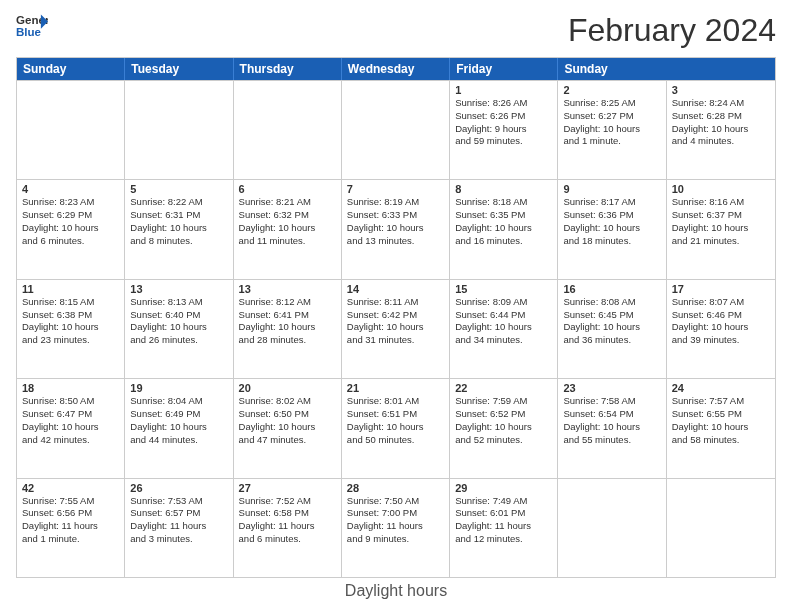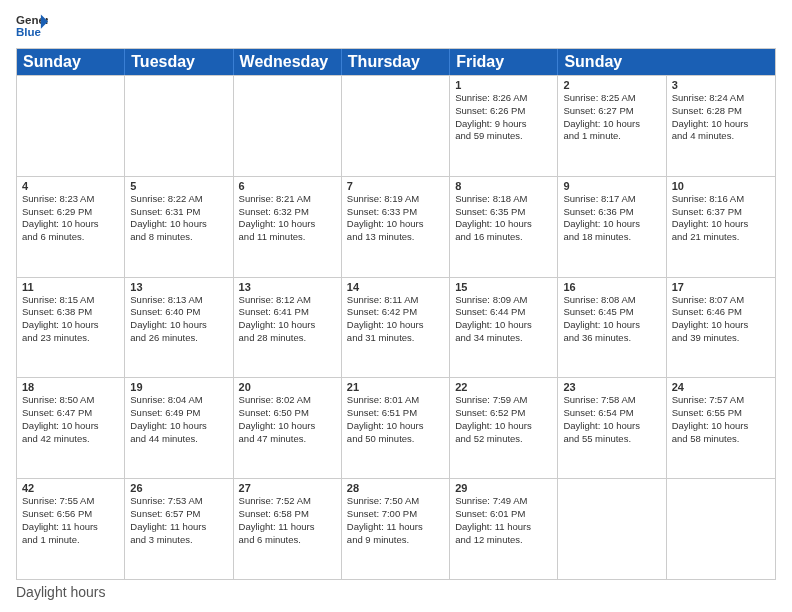--- a/index.html
+++ b/index.html
@@ -50,21 +50,21 @@
       flex-direction: column;
       border: 1px solid #ccc;
     }
     .cal-header {
       display: grid;
       grid-template-columns: repeat(7, 1fr);
       background: #1a5fb4;
     }
     .cal-header-cell {
       color: white;
-      font-size: 16px;
+      font-size: 12px;
       font-weight: bold;
       padding: 4px 6px;
       text-align: left;
       border-right: 1px solid #3a7fd4;
     }
     .cal-header-cell:last-child { border-right: none; }
     .cal-body {
       flex: 1;
       display: flex;
       flex-direction: column;
@@ -87,49 +87,50 @@
     .cal-cell.empty { background: #fff; }
     .day-num {
       font-weight: bold;
       font-size: 11px;
       margin-bottom: 1px;
     }
     .cell-line {
       line-height: 1.35;
     }
     .footer-note {
-      font-size: 14px;
+      font-size: 16px;
       color: #555;
       margin-top: 4px;
-      text-align: left;
+      text-align: center;
     }
   </style>
 </head>
 <body>
 
 <div class="page">
   <div class="header">
     <div class="logo">
       <svg class="logo-icon" viewBox="0 0 36 30" xmlns="http://www.w3.org/2000/svg">
         <text x="0" y="13" font-size="13" font-weight="bold" fill="#333">General</text>
         <text x="0" y="26" font-size="13" font-weight="bold" fill="#1a5fb4">Blue</text>
         <polygon points="28,2 36,10 28,18" fill="#1a5fb4"></polygon>
       </svg>
 
     </div>
     <div class="title-area">
+      <div class="month-title">February 2024</div>
     </div>
   </div>
 
   <div class="calendar">
     <div class="cal-header">
     <div class="cal-header-cell">Sunday</div>
         <div class="cal-header-cell">Tuesday</div>
+        <div class="cal-header-cell">Thursday</div>
         <div class="cal-header-cell">Wednesday</div>
-        <div class="cal-header-cell">Thursday</div>
         <div class="cal-header-cell">Friday</div>
         <div class="cal-header-cell">Sunday</div>
       </div>
     <div class="cal-body">
     <div class="cal-row">
           <div class="cal-cell empty"></div>
           <div class="cal-cell empty"></div>
           <div class="cal-cell empty"></div>
           <div class="cal-cell empty"></div>
           <div class="cal-cell">

